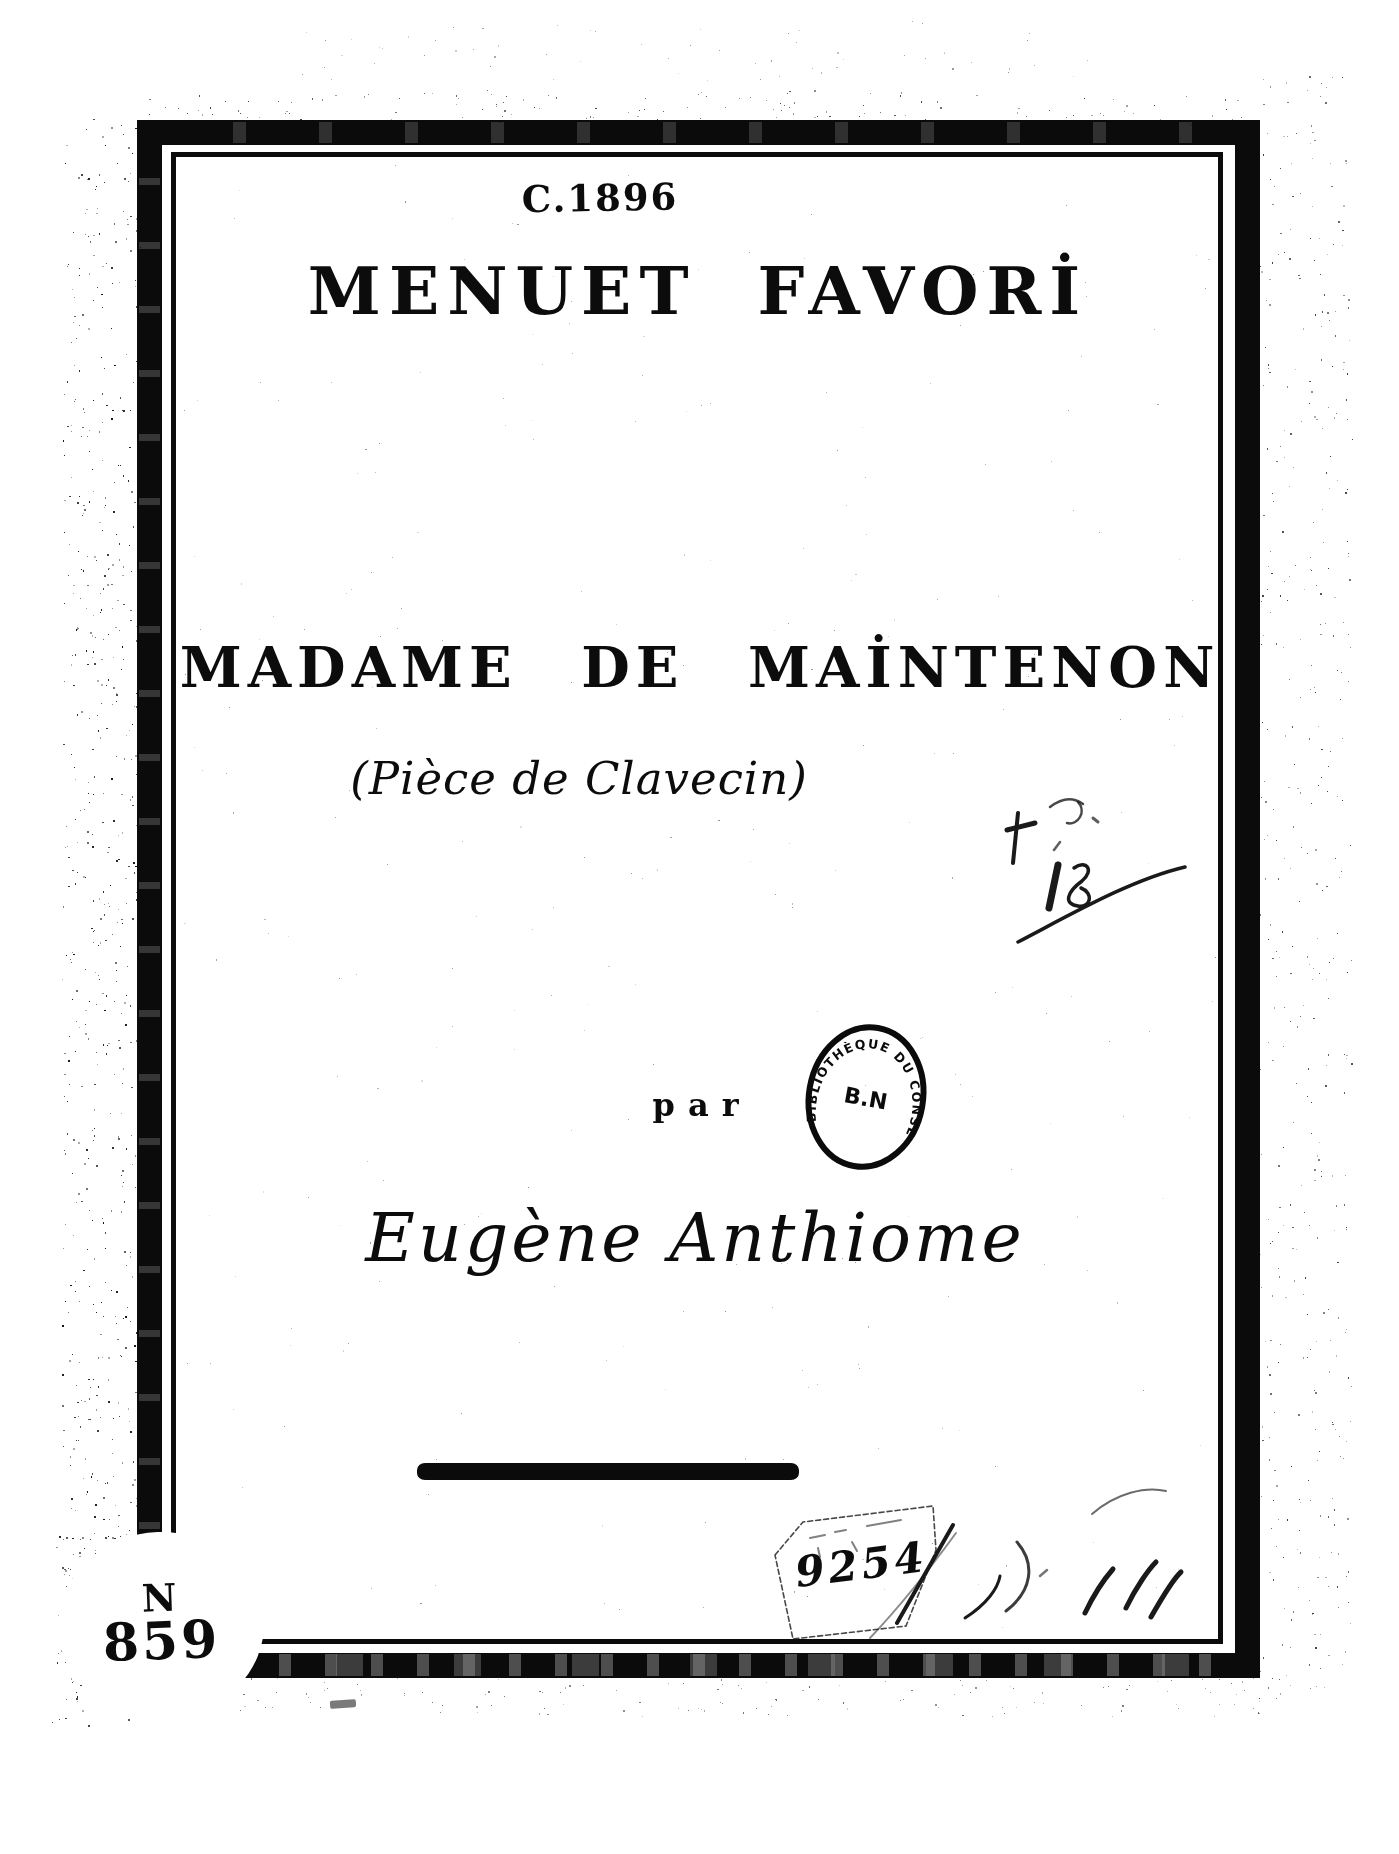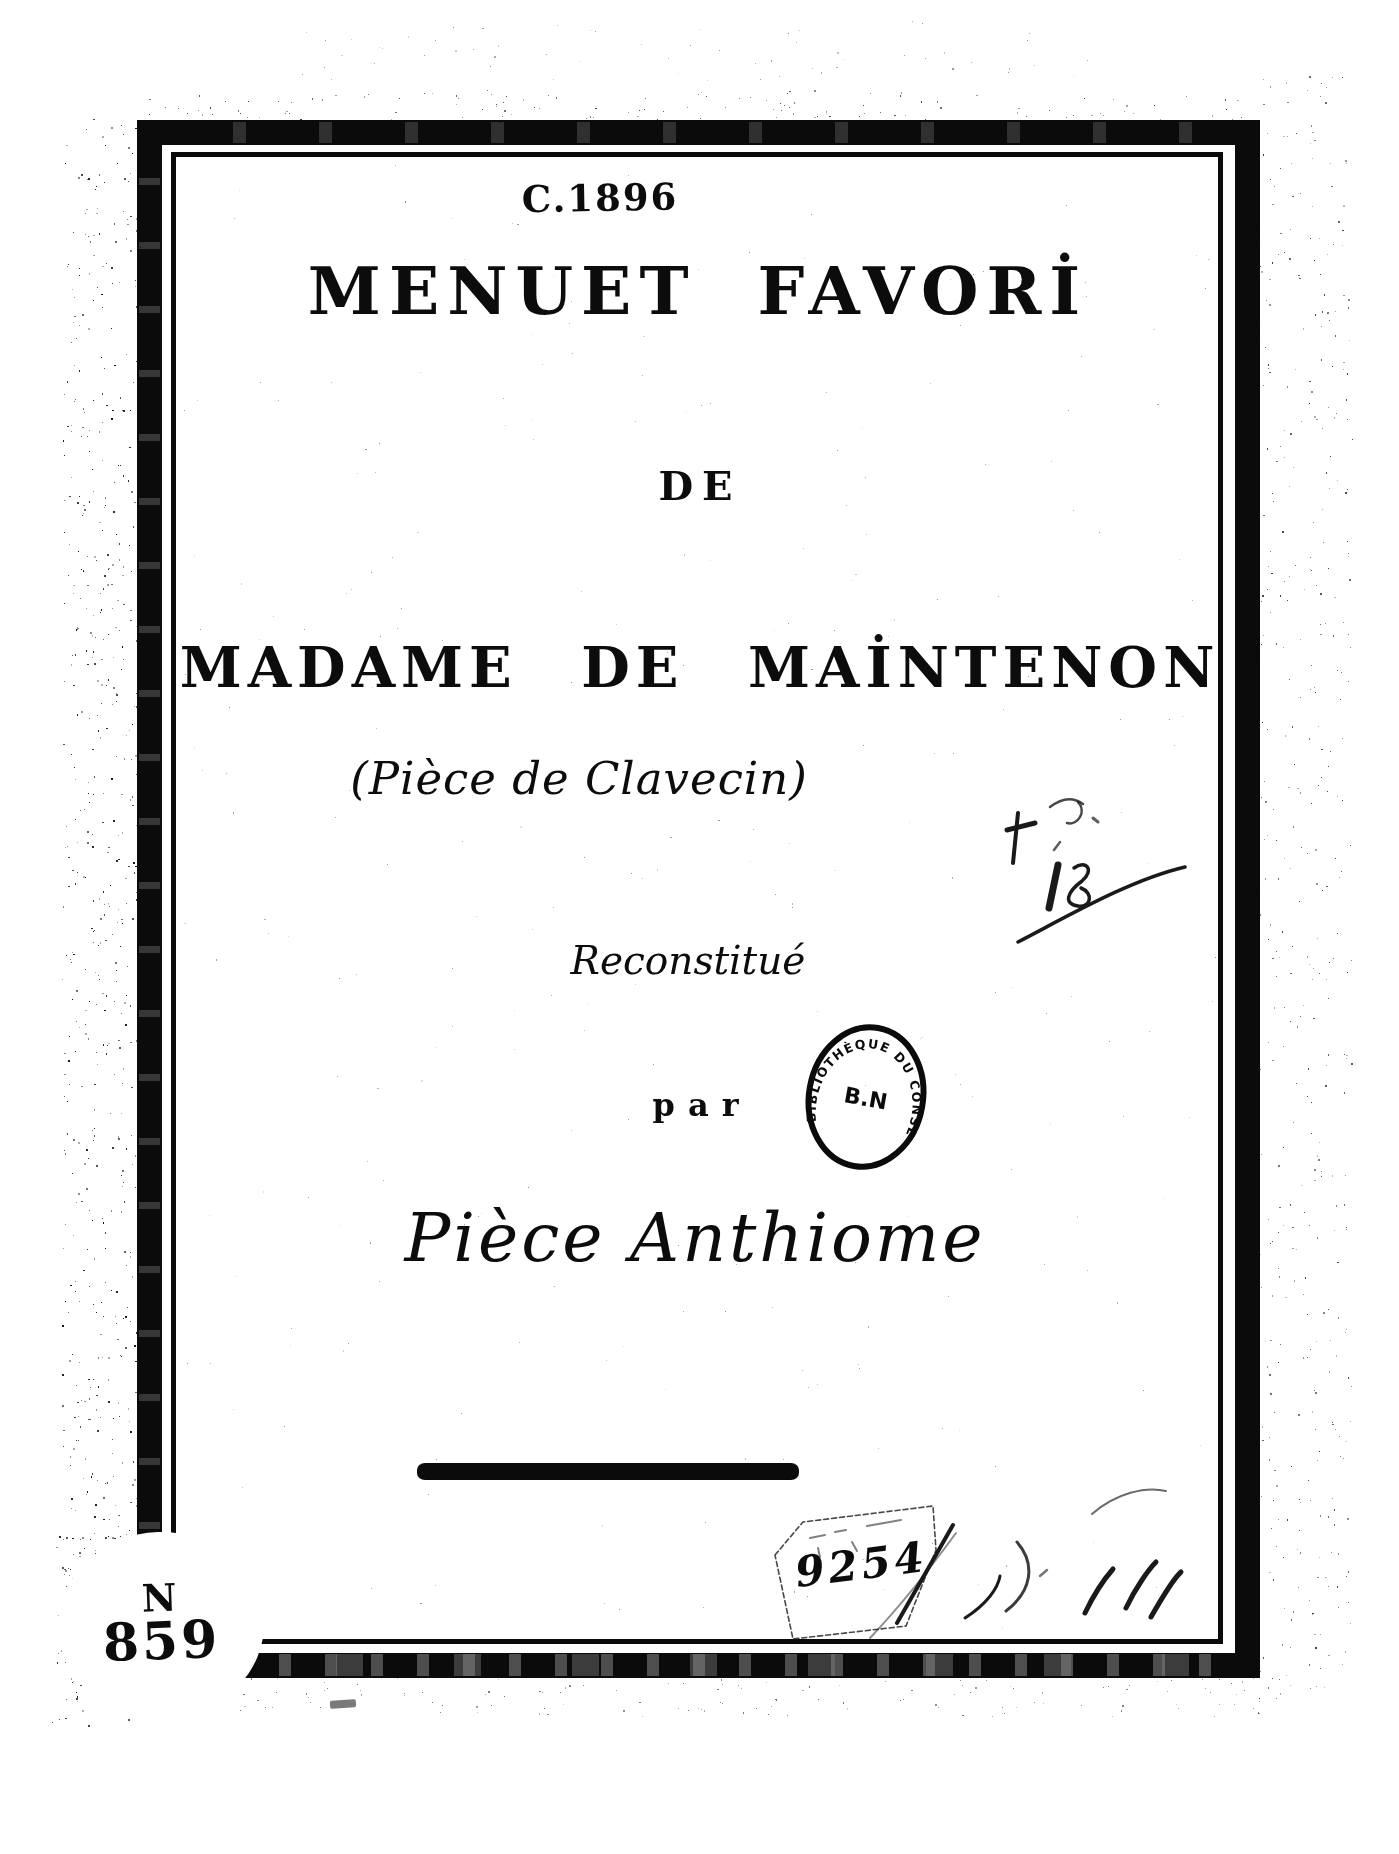--- a/index.html
+++ b/index.html
@@ -66,26 +66,24 @@
 <div class="page">
 
   <div class="frame-outer"></div>
   <div class="frame-inner"></div>
   <div class="streak-bottom"></div>
   <div class="streak-left"></div>
   <div class="streak-top"></div>
 
   <div class="txt plate">C.1896</div>
   <div class="txt title-main">MENUET FAVORİ</div>
-  <div class="txt title-de">DE</div>
   <div class="txt subtitle">(Pièce de Clavecin)</div>
   <div class="txt title-dedicatee">MADAME DE MAİNTENON</div>
-  <div class="txt reconstitue">Reconstitué</div>
   <div class="txt par">par</div>
-  <div class="txt author">Pièce Anthiome</div>
+  <div class="txt author">Eugène Anthiome</div>
   <div class="divider"></div>
 
   <div class="stamp">
     <svg width="132" height="154" viewBox="0 0 132 154">
       <ellipse cx="66" cy="77" rx="57" ry="70" fill="none" stroke="#0b0b0b" stroke-width="6"></ellipse>
       <path id="rimPath" d="M 22,112 A 48,60 0 1 1 110,112" fill="none"></path>
       <text font-size="12.5" font-weight="bold" font-family="DejaVu Sans, Liberation Sans, sans-serif" fill="#0b0b0b" letter-spacing="1.5">
         <textPath href="#rimPath" startOffset="2">BIBLIOTHÈQUE DU CONSERVATOIRE</textPath>
       </text>
       <text x="66" y="86" text-anchor="middle" font-size="22" font-weight="bold" font-family="DejaVu Sans, Liberation Sans, sans-serif" fill="#0b0b0b">B.N</text>

